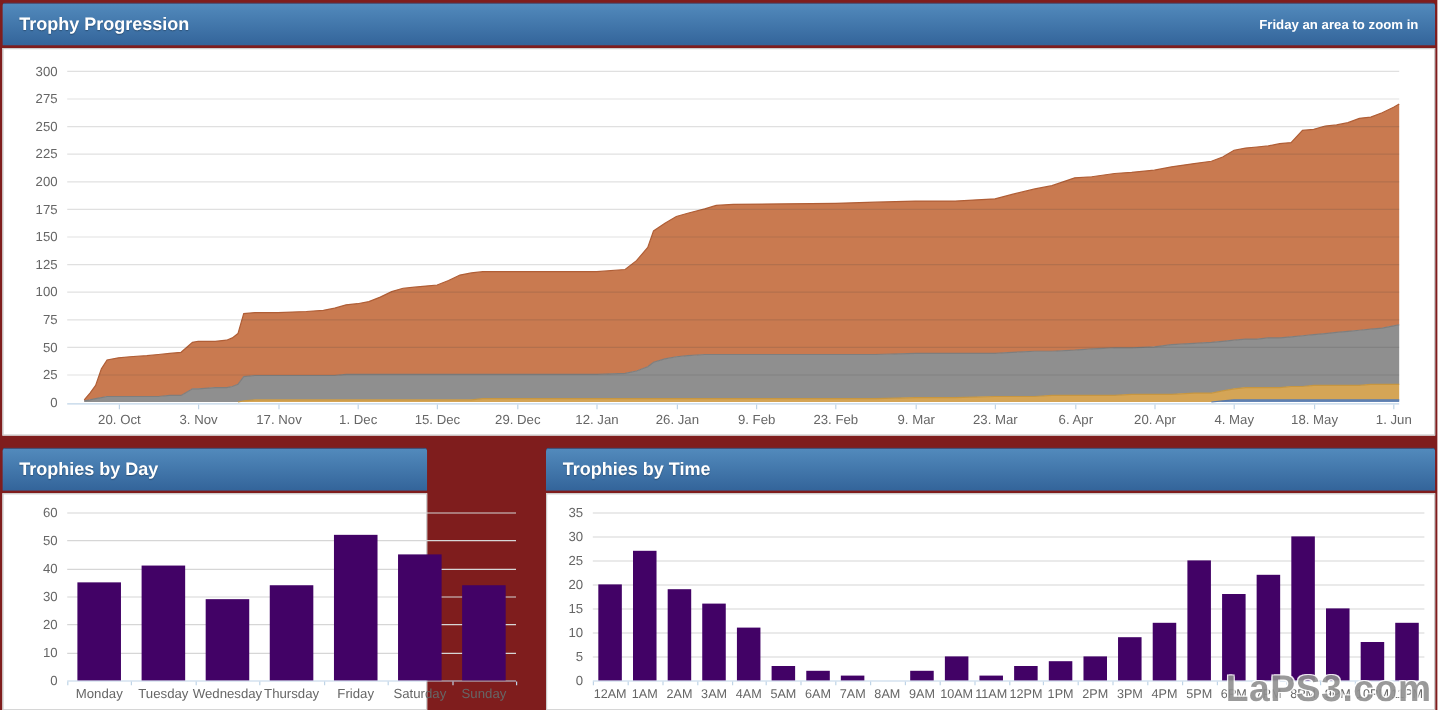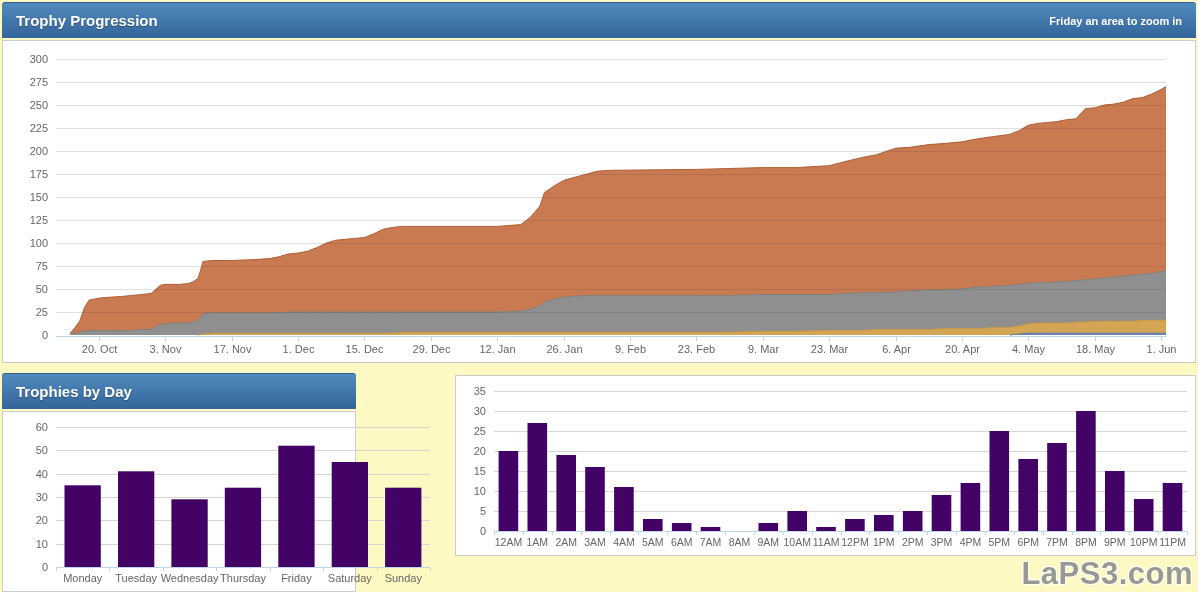--- a/index.html
+++ b/index.html
@@ -1,16 +1,16 @@
 <!DOCTYPE html>
 <html><head>
 <meta charset="utf-8">
 <style>
   html,body{margin:0;padding:0;background:#fcfcfc;font-family:"Liberation Sans",sans-serif;}
-  .page{position:relative;width:1198px;height:592px;overflow:hidden;background:#fef9c3;}
+  .page{position:relative;width:1198px;height:592px;overflow:hidden;background:#7f1d1d;}
   .panel{position:absolute;}
   .panel-top{left:2px;top:2px;width:1194px;}
   .panel-day{left:2px;top:373px;width:354px;}
   .panel-time{left:455px;top:373px;width:741px;}
   .panel-header{height:36px;box-sizing:border-box;border-top:1px solid #2E5F92;
     border-radius:3px 3px 0 0;background:linear-gradient(to bottom,#528ABC,#33649A);
     display:flex;align-items:center;justify-content:space-between;padding:0 14px;}
   .panel-title{color:#fff;font-size:15px;font-weight:bold;text-shadow:0 1px 1px rgba(0,0,0,0.3);}
   .panel-hint{color:#fff;font-size:11px;font-weight:bold;}
   .panel-body{margin-top:2px;background:#fff;border:1px solid #CCCCCC;}
@@ -146,20 +146,23 @@
           <text x="186.57142857142858" y="170" text-anchor="middle" font-size="11" fill="#666">Wednesday</text>
           <text x="240" y="170" text-anchor="middle" font-size="11" fill="#666">Thursday</text>
           <text x="293.42857142857144" y="170" text-anchor="middle" font-size="11" fill="#666">Friday</text>
           <text x="346.8571428571429" y="170" text-anchor="middle" font-size="11" fill="#666">Saturday</text>
           <text x="400.2857142857143" y="170" text-anchor="middle" font-size="11" fill="#666">Sunday</text>
         </svg>
     </div>
   </section>
 
   <section class="panel panel-time">
+    <header class="panel-header">
+      <span class="panel-title">Trophies by Time</span>
+    </header>
     <div class="panel-body">
       <svg id="chart-time" width="739" height="178" viewBox="0 0 739 178">
           <line x1="38" x2="731" y1="135.5" y2="135.5" stroke="#D6D6D6"></line>
           <line x1="38" x2="731" y1="115.5" y2="115.5" stroke="#D6D6D6"></line>
           <line x1="38" x2="731" y1="95.5" y2="95.5" stroke="#D6D6D6"></line>
           <line x1="38" x2="731" y1="75.5" y2="75.5" stroke="#D6D6D6"></line>
           <line x1="38" x2="731" y1="55.5" y2="55.5" stroke="#D6D6D6"></line>
           <line x1="38" x2="731" y1="35.5" y2="35.5" stroke="#D6D6D6"></line>
           <line x1="38" x2="731" y1="15.5" y2="15.5" stroke="#D6D6D6"></line>
           <text x="30" y="159" text-anchor="end" font-size="11" fill="#666">0</text>

